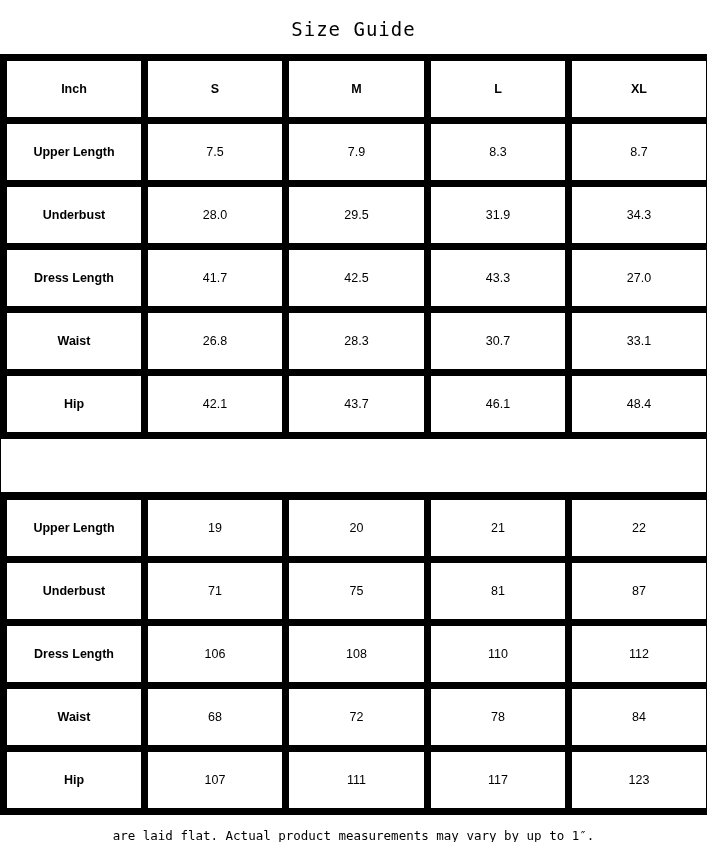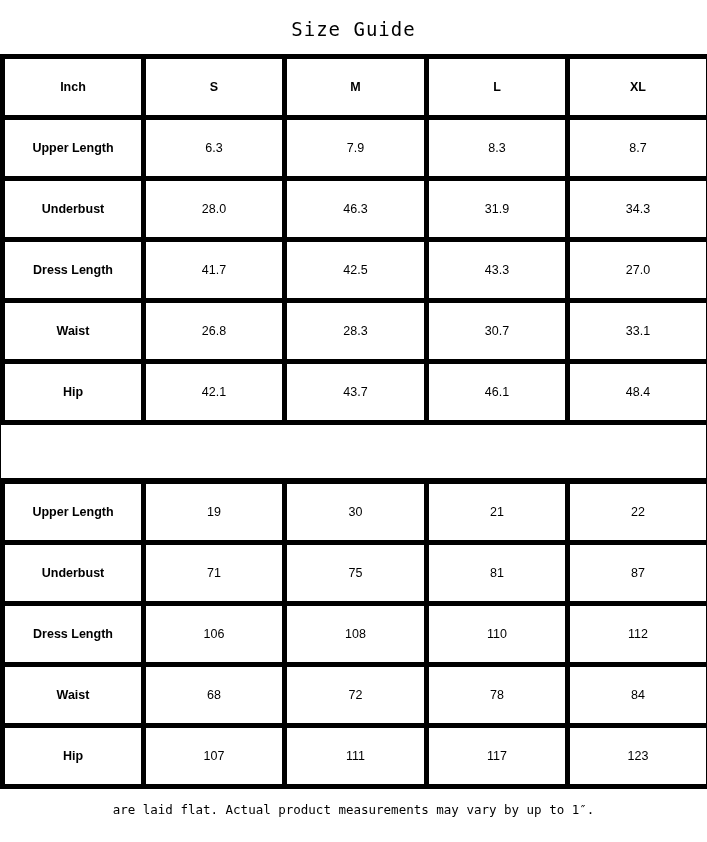--- a/index.html
+++ b/index.html
@@ -30,21 +30,21 @@
     padding-bottom: 14px;
     color: #000000;
   }
   table.size-table {
     border-collapse: collapse;
     width: 707px;
     table-layout: fixed;
   }
   table.size-table td,
   table.size-table th {
-    border: 5px solid #000000;
+    border: 7px solid #000000;
     text-align: center;
     vertical-align: middle;
     font-size: 12.5px;
     padding: 0;
     height: 56px;
     color: #000000;
   }
   table.size-table th {
     font-weight: bold;
   }
@@ -95,29 +95,29 @@
     <tbody>
       <tr>
         <th>Inch</th>
         <th>S</th>
         <th>M</th>
         <th>L</th>
         <th>XL</th>
       </tr>
       <tr>
         <td class="rowhead">Upper Length</td>
-        <td>6.3</td>
+        <td>7.5</td>
         <td>7.9</td>
         <td>8.3</td>
         <td>8.7</td>
       </tr>
       <tr>
         <td class="rowhead">Underbust</td>
         <td>28.0</td>
-        <td>46.3</td>
+        <td>29.5</td>
         <td>31.9</td>
         <td>34.3</td>
       </tr>
       <tr>
         <td class="rowhead">Dress Length</td>
         <td>41.7</td>
         <td>42.5</td>
         <td>43.3</td>
         <td>27.0</td>
       </tr>
@@ -145,21 +145,21 @@
       <col class="c0">
         <col class="c1">
         <col class="c2">
         <col class="c3">
         <col class="c4">
     </colgroup>
     <tbody>
       <tr>
         <td class="rowhead">Upper Length</td>
         <td>19</td>
-        <td>30</td>
+        <td>20</td>
         <td>21</td>
         <td>22</td>
       </tr>
       <tr>
         <td class="rowhead">Underbust</td>
         <td>71</td>
         <td>75</td>
         <td>81</td>
         <td>87</td>
       </tr>

